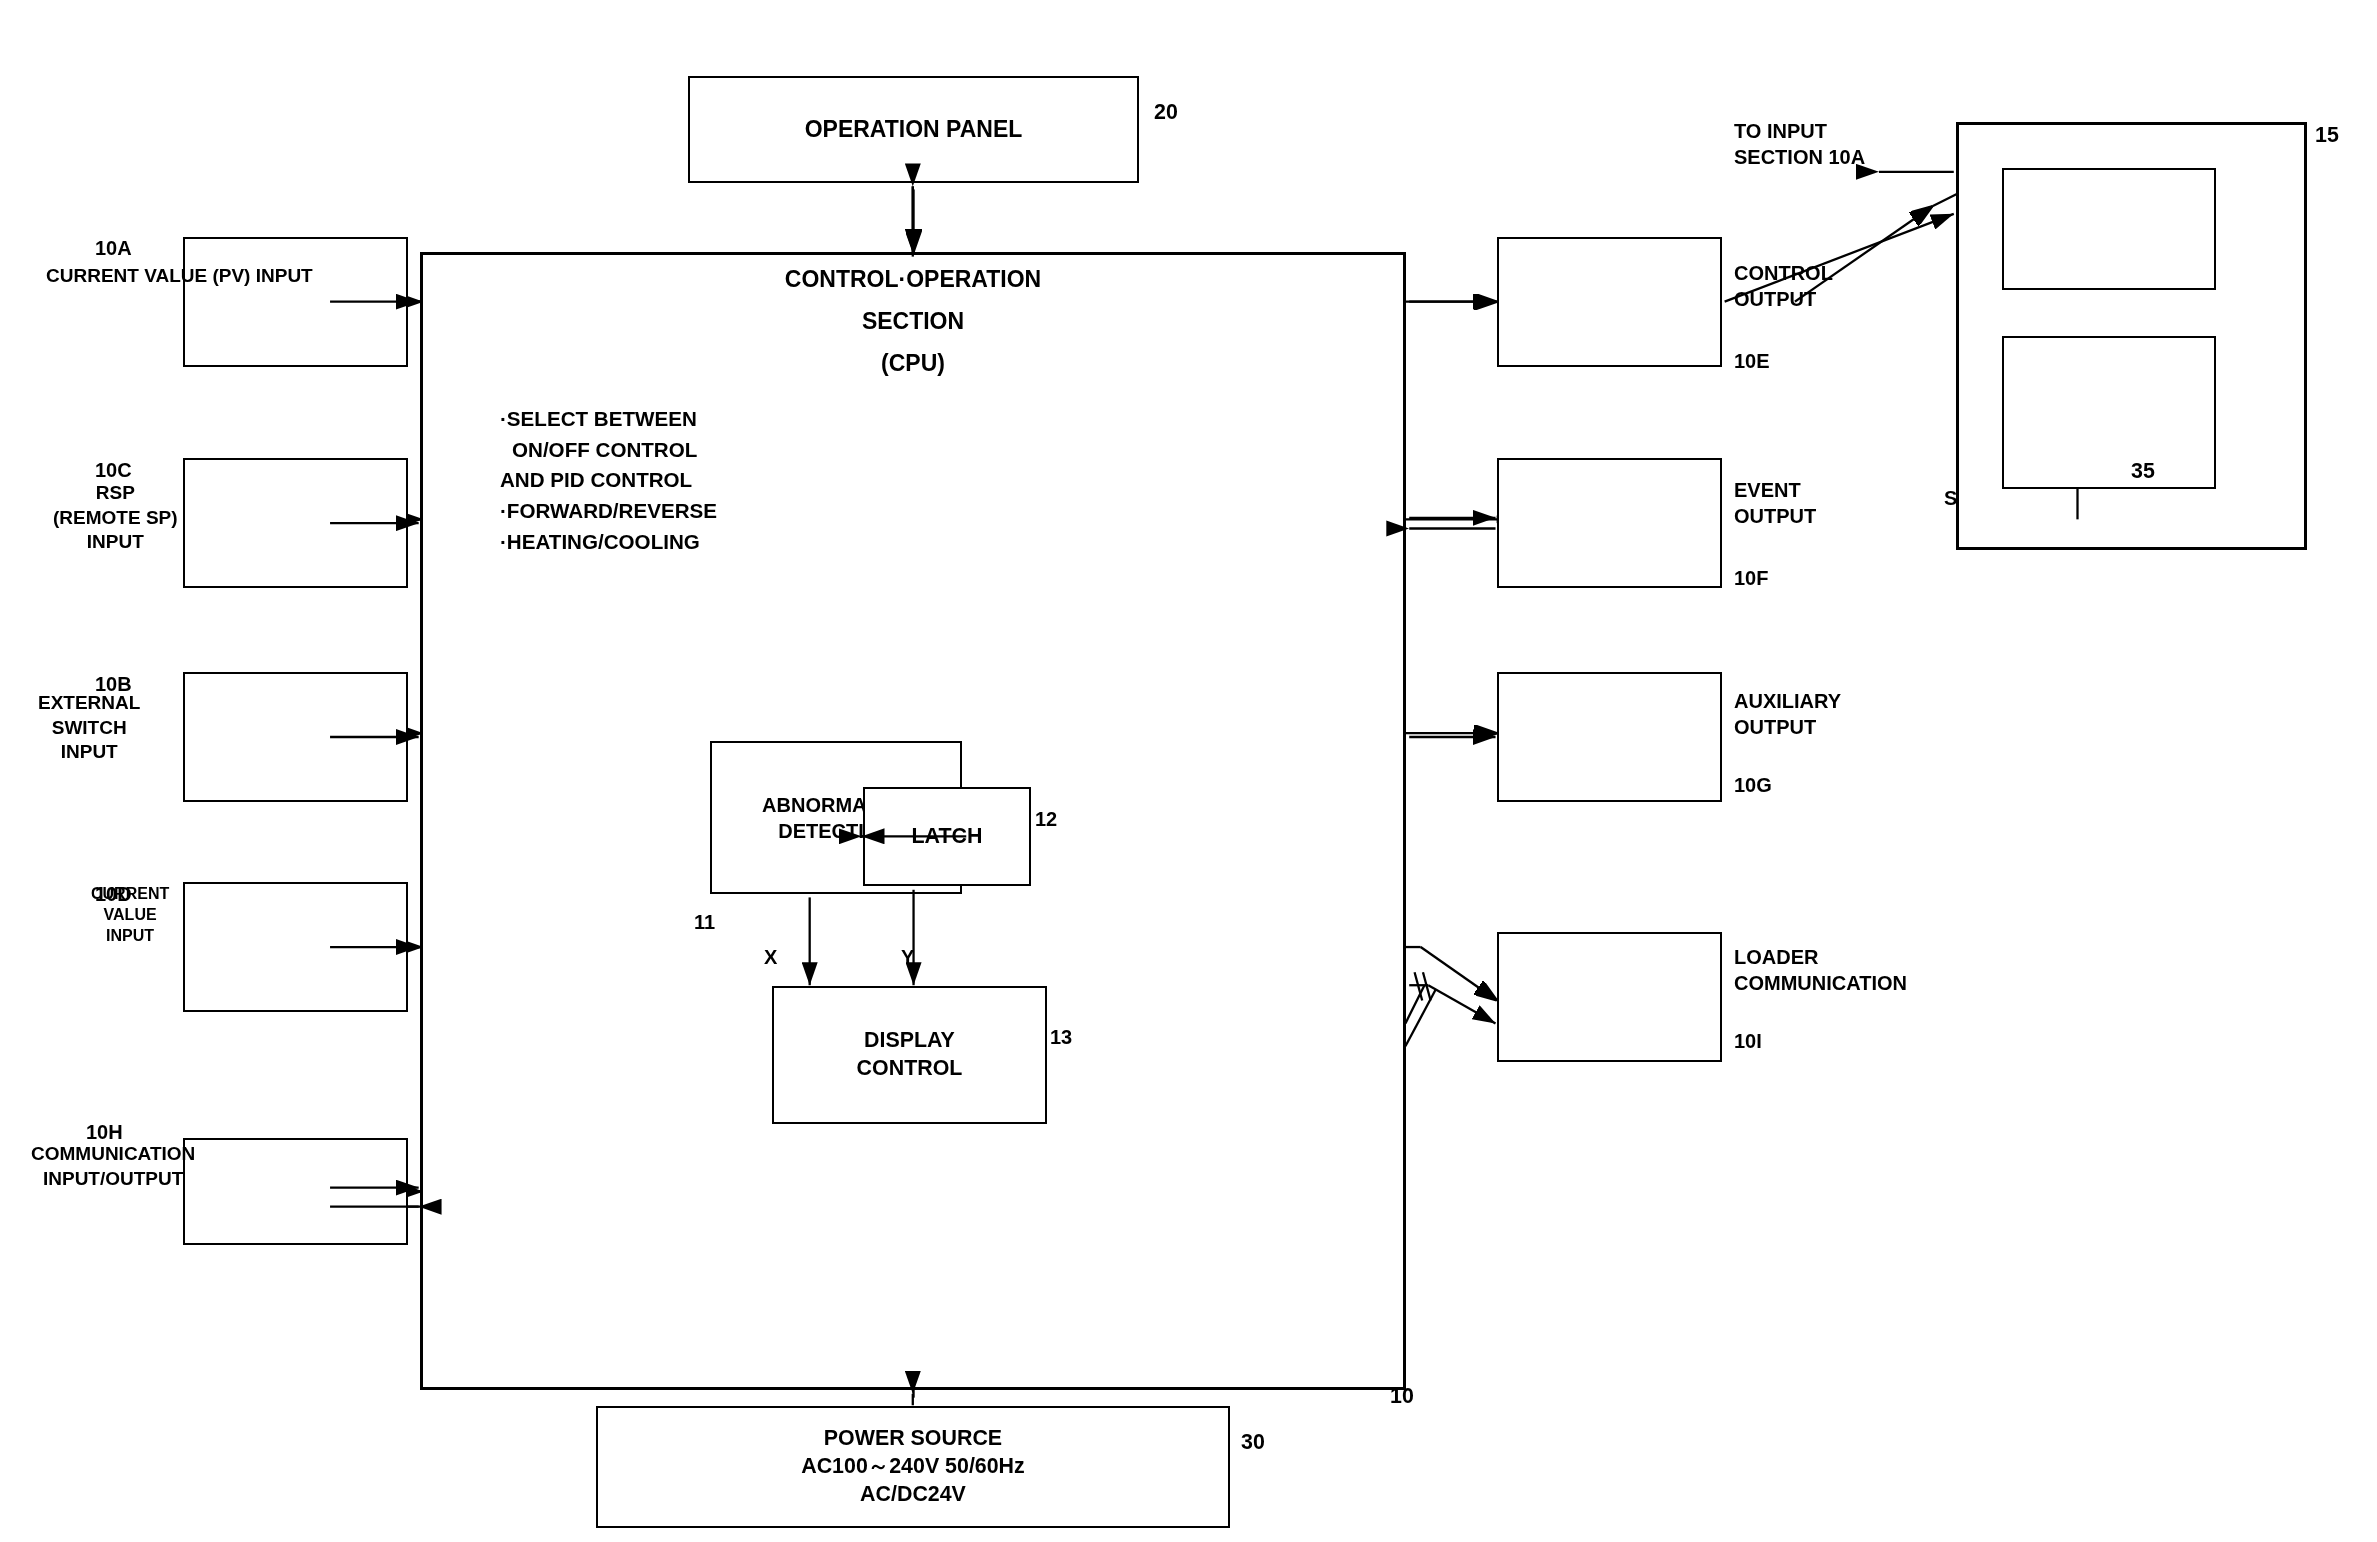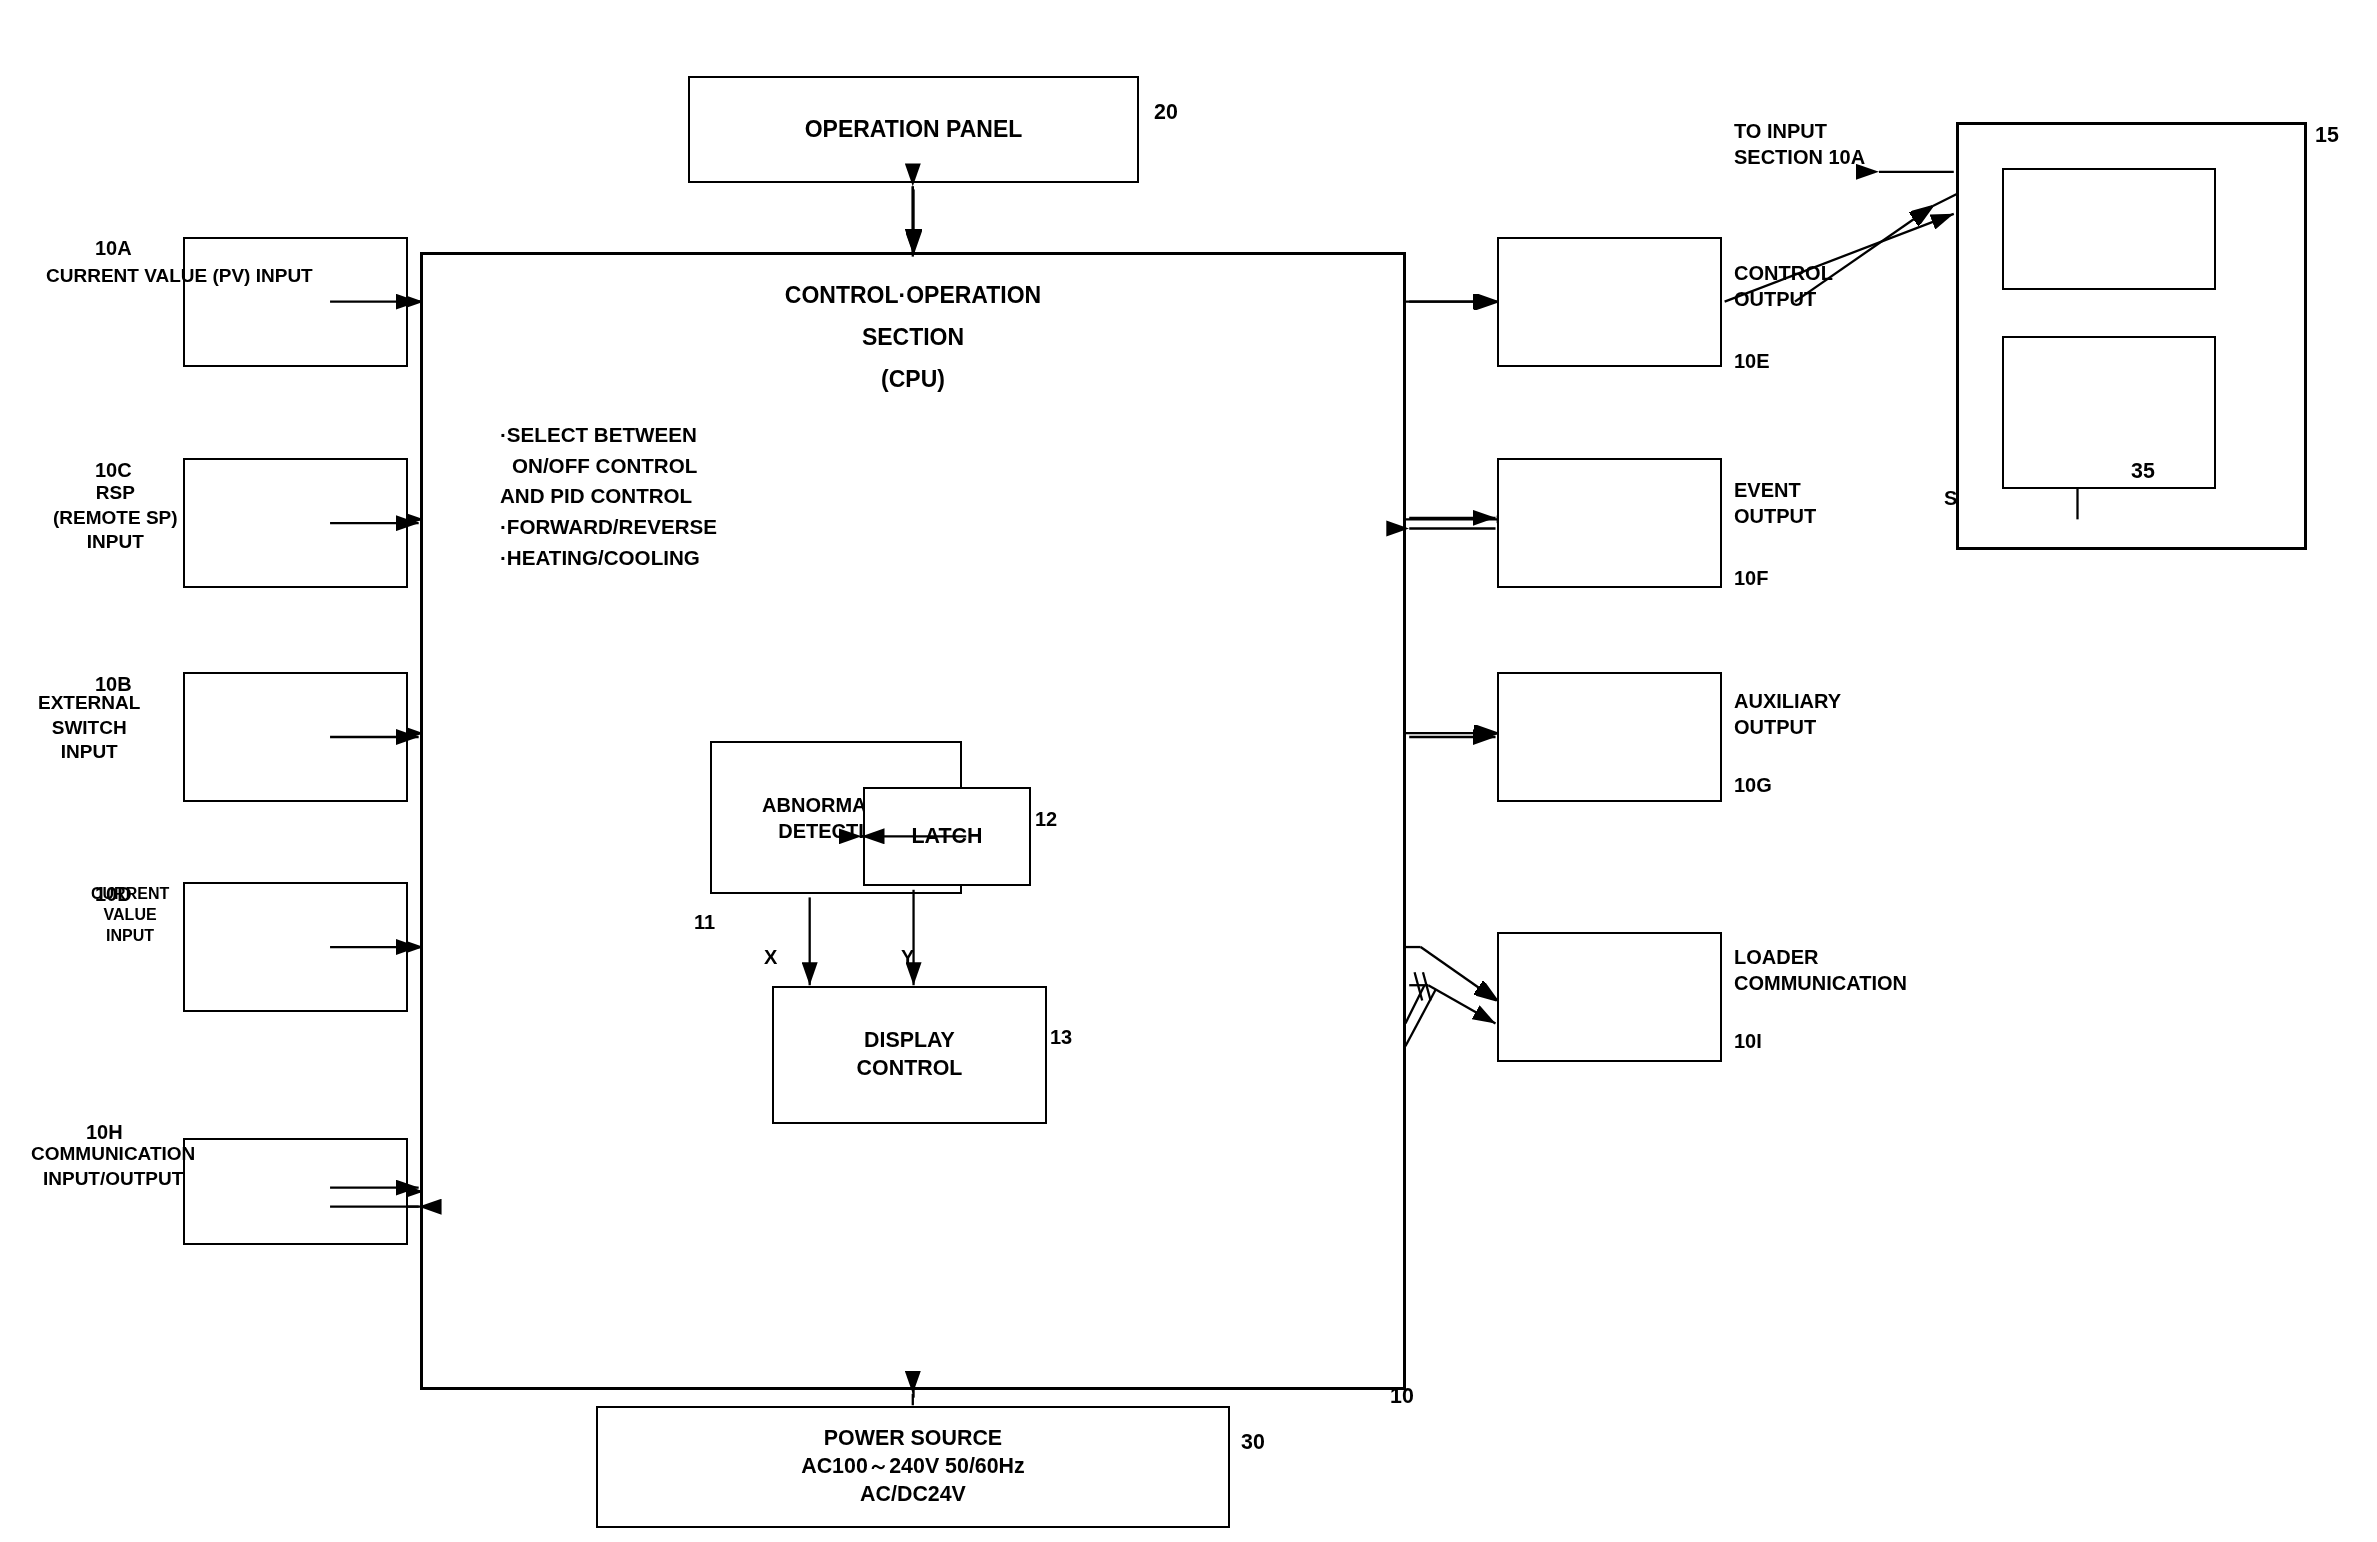--- a/index.html
+++ b/index.html
@@ -121,21 +121,21 @@
 
     <line x1="2720" y1="580" x2="2720" y2="620"></line>
   </svg>
 
   <div class="box" style="left:688px; top:76px; width:451px; height:107px; font-size:23px;">
     <span>OPERATION PANEL</span>
   </div>
 
   <div class="label" style="left:1154px; top:99px; font-size:21.4px;">20</div>
 
-  <div class="box box-thick" style="left:420px; top:252px; width:986px; height:1138px; font-size:21.4px; align-items:flex-start; justify-content:center; padding:23px 31px; line-height:1.5;">
+  <div class="box box-thick" style="left:420px; top:252px; width:986px; height:1138px; font-size:21.4px; align-items:flex-start; justify-content:center; padding:7px 31px; line-height:1.5;">
     <div style="text-align:center; width:100%;">
       <div style="font-size:23px; font-weight:bold; margin-bottom:7.6px;">CONTROL·OPERATION</div>
       <div style="font-size:23px; font-weight:bold; margin-bottom:7.6px;">SECTION</div>
       <div style="font-size:23px; font-weight:bold; margin-bottom:23px;">(CPU)</div>
       <div style="font-size:20.6px; font-weight:bold; text-align:left; margin-left:46px;">·SELECT BETWEEN</div>
       <div style="font-size:20.6px; font-weight:bold; text-align:left; margin-left:58px;">ON/OFF CONTROL</div>
       <div style="font-size:20.6px; font-weight:bold; text-align:left; margin-left:46px;">AND PID CONTROL</div>
       <div style="font-size:20.6px; font-weight:bold; text-align:left; margin-left:46px;">·FORWARD/REVERSE</div>
       <div style="font-size:20.6px; font-weight:bold; text-align:left; margin-left:46px;">·HEATING/COOLING</div>
     </div>

